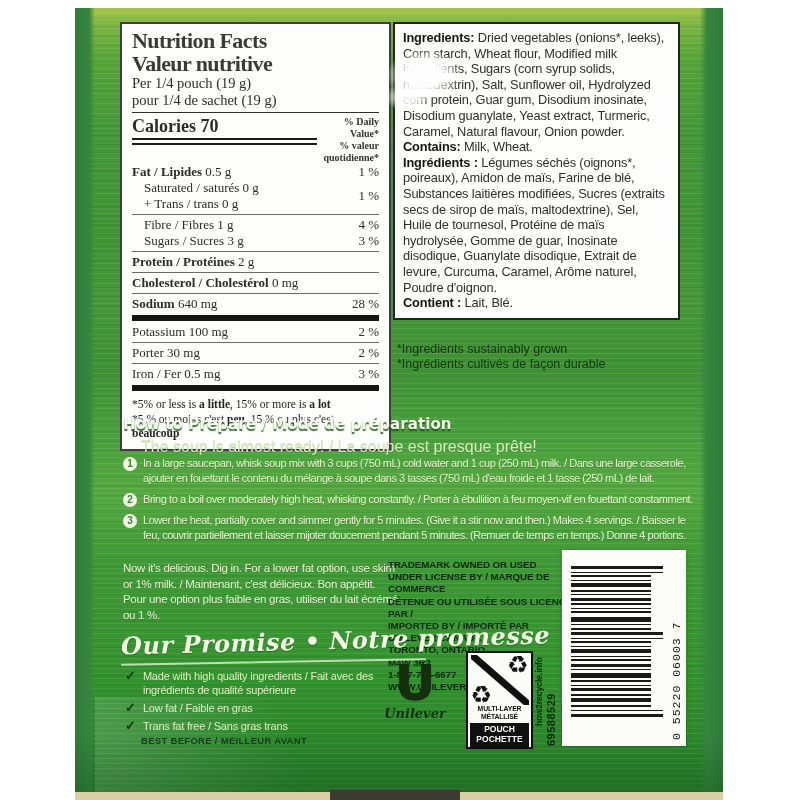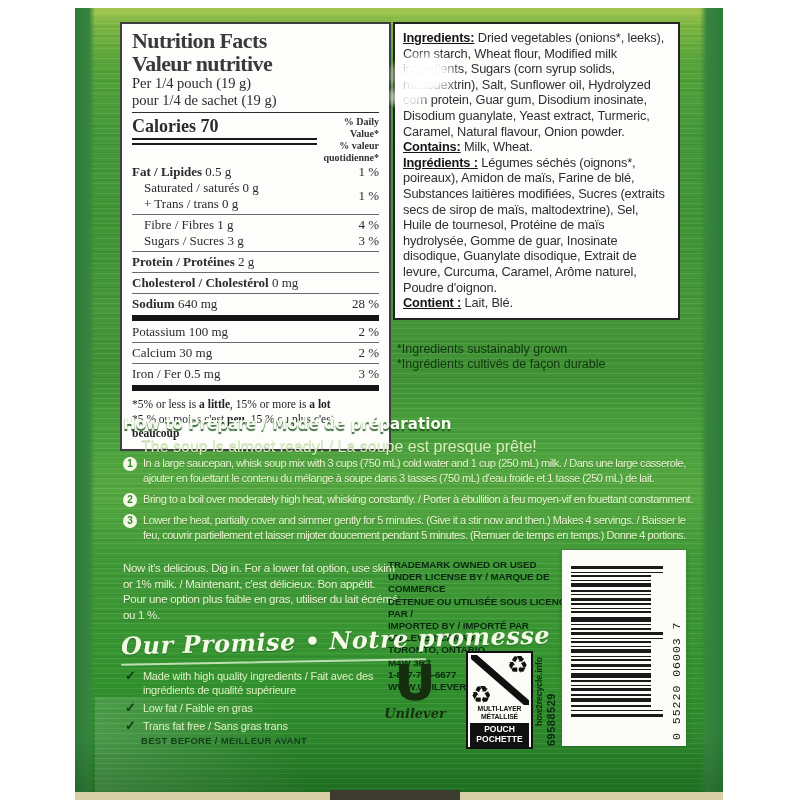--- a/index.html
+++ b/index.html
@@ -54,21 +54,21 @@
   .satrow{ display:flex; justify-content:space-between; align-items:center; }
   .satrow .lines{ font-size:13px; line-height:16px; padding-left:12px; }
   .fn{ margin-top:6px; font-size:11.5px; line-height:14.5px; color:#222; }
   .fn b{ font-weight:bold;margin-top:20px; }
 
   .ingr{
     position:absolute; left:318px; top:14px; width:287px;
     background:#fdfdfb; border:2px solid #232323; padding:6px 8px 7px;
     color:#2e2e2e; font-size:12.8px; line-height:15.6px; letter-spacing:-0.15px;
   }
-  .ingr b{ color:#141414;text-decoration:underline; }
+  .ingr b{ color:#141414; }
   .glare{ position:absolute; left:-8px; top:26px; width:74px; height:50px; border-radius:50%;
     background:radial-gradient(ellipse at center, rgba(255,255,255,0.97) 35%, rgba(255,255,255,0) 72%); }
   .glare2{ position:absolute; left:-10px; top:58px; width:46px; height:30px; border-radius:50%;
     background:radial-gradient(ellipse at center, rgba(255,255,255,0.85) 30%, rgba(255,255,255,0) 70%); }
 
   .sustain{ position:absolute; left:322px; top:334px; color:#10350e; font-size:12.5px; line-height:15px; }
 
   
   .prep-head{ position:absolute; left:48px; top:407px; font-family:"DejaVu Sans", sans-serif;
     font-size:15px; font-weight:bold; color:#f7fcef; letter-spacing:0.1px;
@@ -193,21 +193,21 @@
     </div>
     <div class="thick"></div>
 
     <div class="nrow">
       <span><span class="lbl">Potassium</span><span class="amt"> 100 mg</span></span>
       <span class="pct">2 %</span>
     </div>
     <div class="hr"></div>
 
     <div class="nrow">
-      <span><span class="lbl">Calcium</span><span class="amt"> 30 mg</span></span>
+      <span><span class="lbl">Porter</span><span class="amt"> 30 mg</span></span>
       <span class="pct">2 %</span>
     </div>
     <div class="hr"></div>
 
     <div class="nrow">
       <span><span class="lbl">Iron / Fer</span><span class="amt"> 0.5 mg</span></span>
       <span class="pct">3 %</span>
     </div>
     <div class="thick"></div>
 

